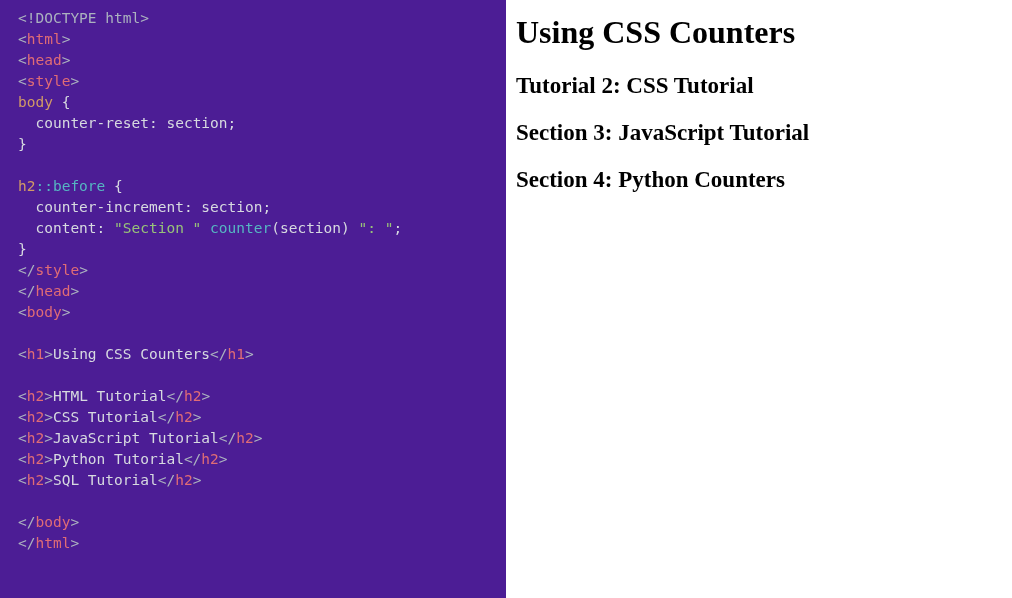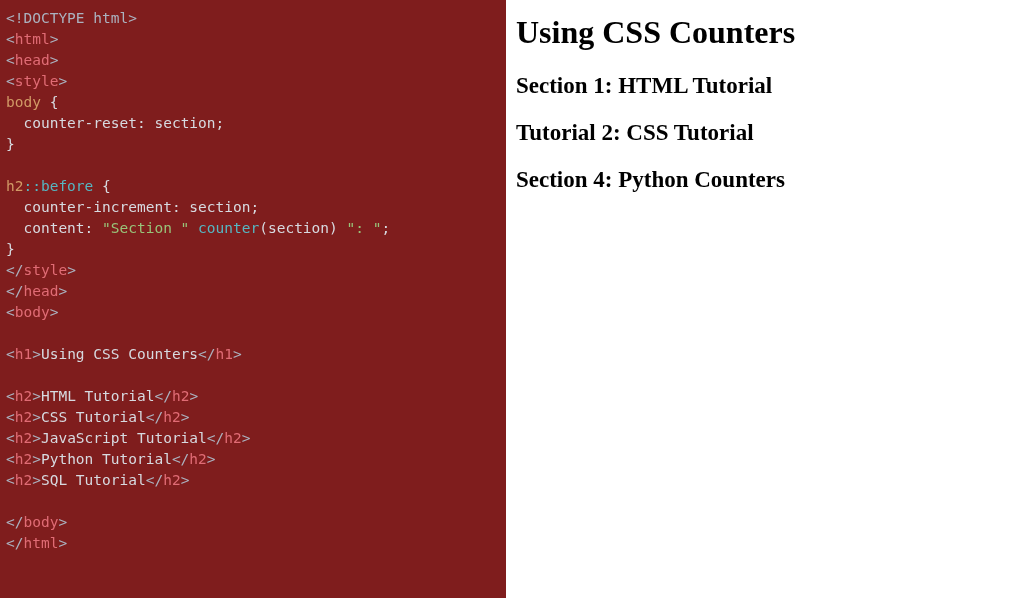--- a/index.html
+++ b/index.html
@@ -8,23 +8,23 @@
       box-sizing: border-box;
     }
     body {
       display: flex;
       width: 1012px;
       height: 598px;
       font-family: "Consolas", "Monaco", monospace;
     }
     .code-panel {
       width: 50%;
-      background: #7f1d1d;
+      background: #4c1d95;
       color: #abb2bf;
-      padding: 8px 6px;
+      padding: 8px 18px;
       font-size: 14.5px;
       line-height: 1.45;
       white-space: pre;
       overflow: hidden;
     }
     .output-panel {
       width: 50%;
       background: #ffffff;
       padding: 14px 10px 10px 10px;
       font-family: "Times New Roman", Times, serif;
@@ -76,16 +76,16 @@
 <span class="bracket">&lt;</span><span class="tag">h2</span><span class="bracket">&gt;</span><span class="text">CSS Tutorial</span><span class="bracket">&lt;/</span><span class="tag">h2</span><span class="bracket">&gt;</span>
 <span class="bracket">&lt;</span><span class="tag">h2</span><span class="bracket">&gt;</span><span class="text">JavaScript Tutorial</span><span class="bracket">&lt;/</span><span class="tag">h2</span><span class="bracket">&gt;</span>
 <span class="bracket">&lt;</span><span class="tag">h2</span><span class="bracket">&gt;</span><span class="text">Python Tutorial</span><span class="bracket">&lt;/</span><span class="tag">h2</span><span class="bracket">&gt;</span>
 <span class="bracket">&lt;</span><span class="tag">h2</span><span class="bracket">&gt;</span><span class="text">SQL Tutorial</span><span class="bracket">&lt;/</span><span class="tag">h2</span><span class="bracket">&gt;</span>
 
 <span class="bracket">&lt;/</span><span class="tag">body</span><span class="bracket">&gt;</span>
 <span class="bracket">&lt;/</span><span class="tag">html</span><span class="bracket">&gt;</span></div>
 
 <div class="output-panel">
   <h1>Using CSS Counters</h1>
-  <h2>Section 1: HTML Tutorial</h2>
   <h2>Tutorial 2: CSS Tutorial</h2>
+  <h2>Section 3: JavaScript Tutorial</h2>
   <h2>Section 4: Python Counters</h2>
 </div>
 
 </body></html>

